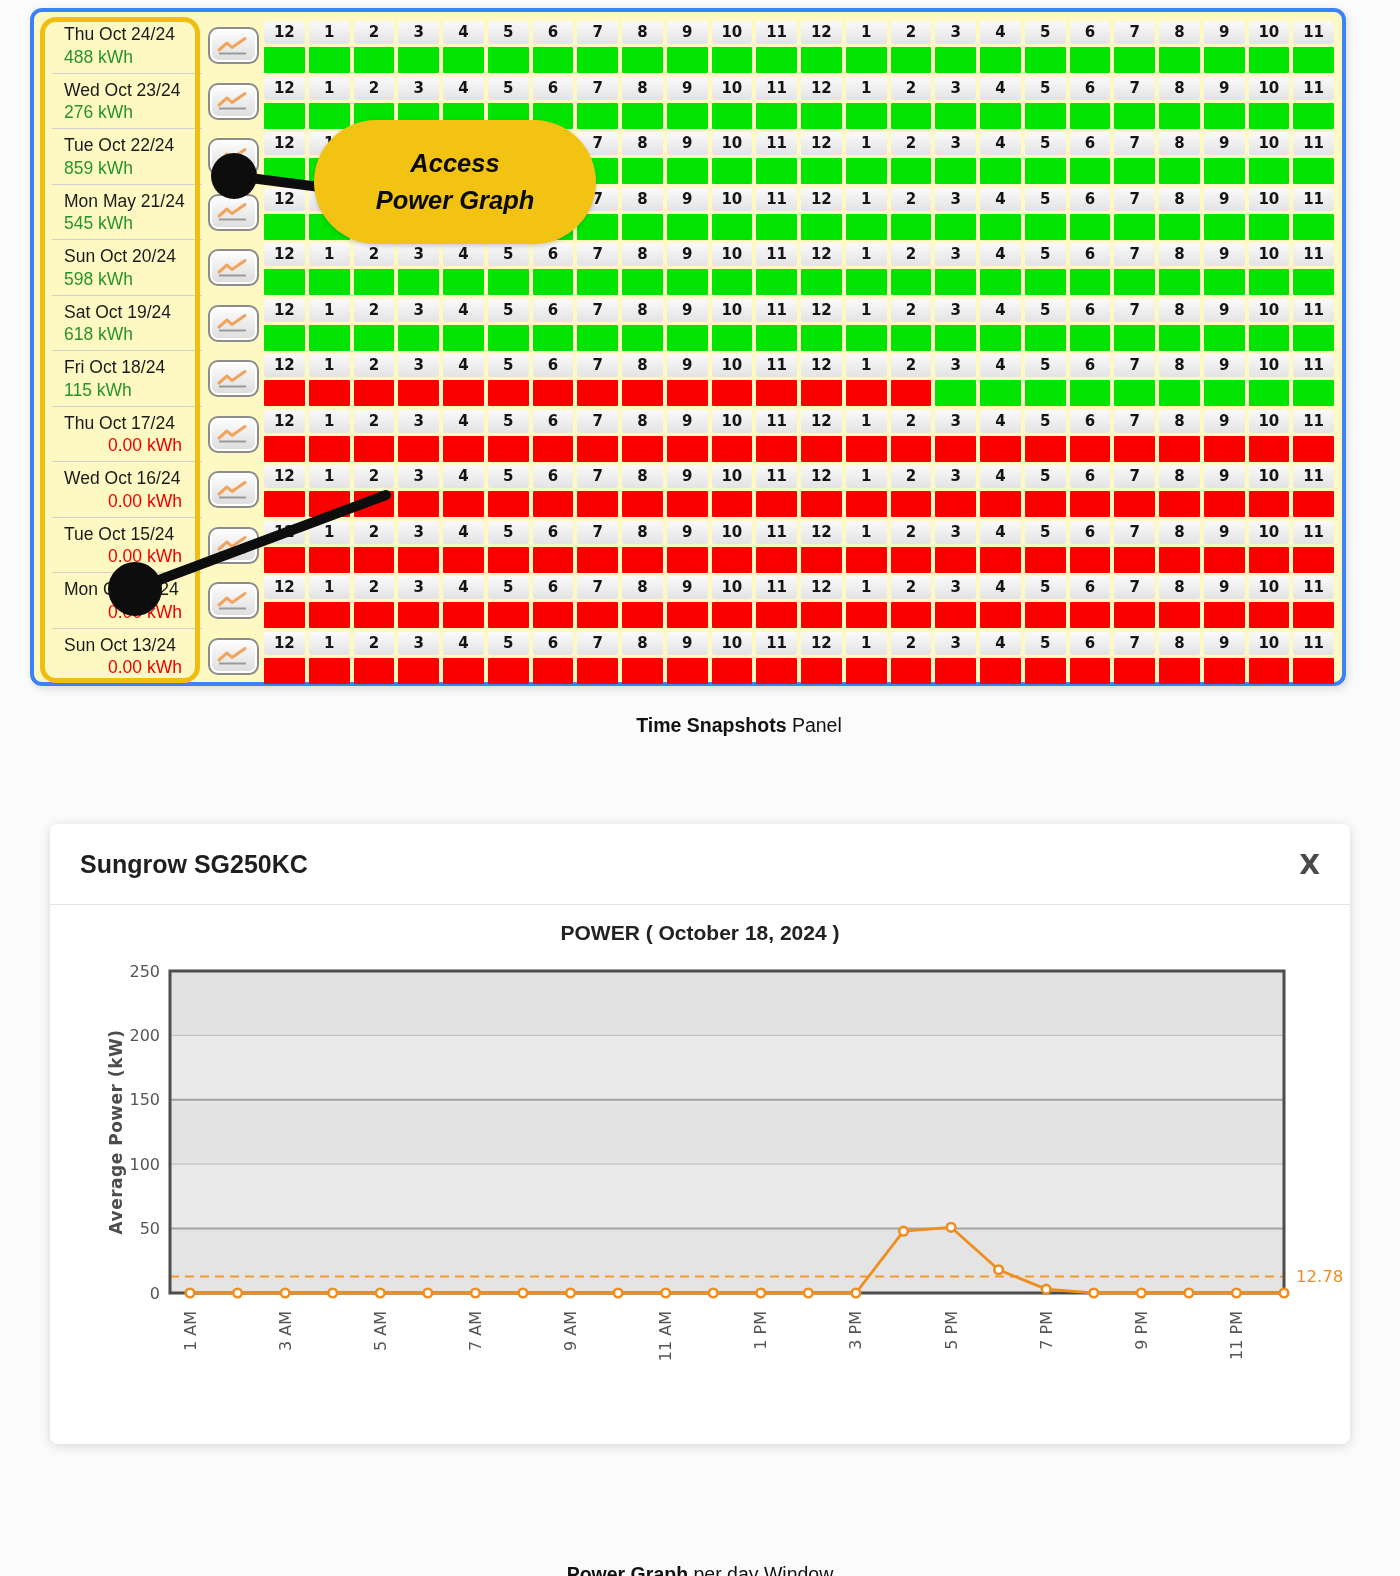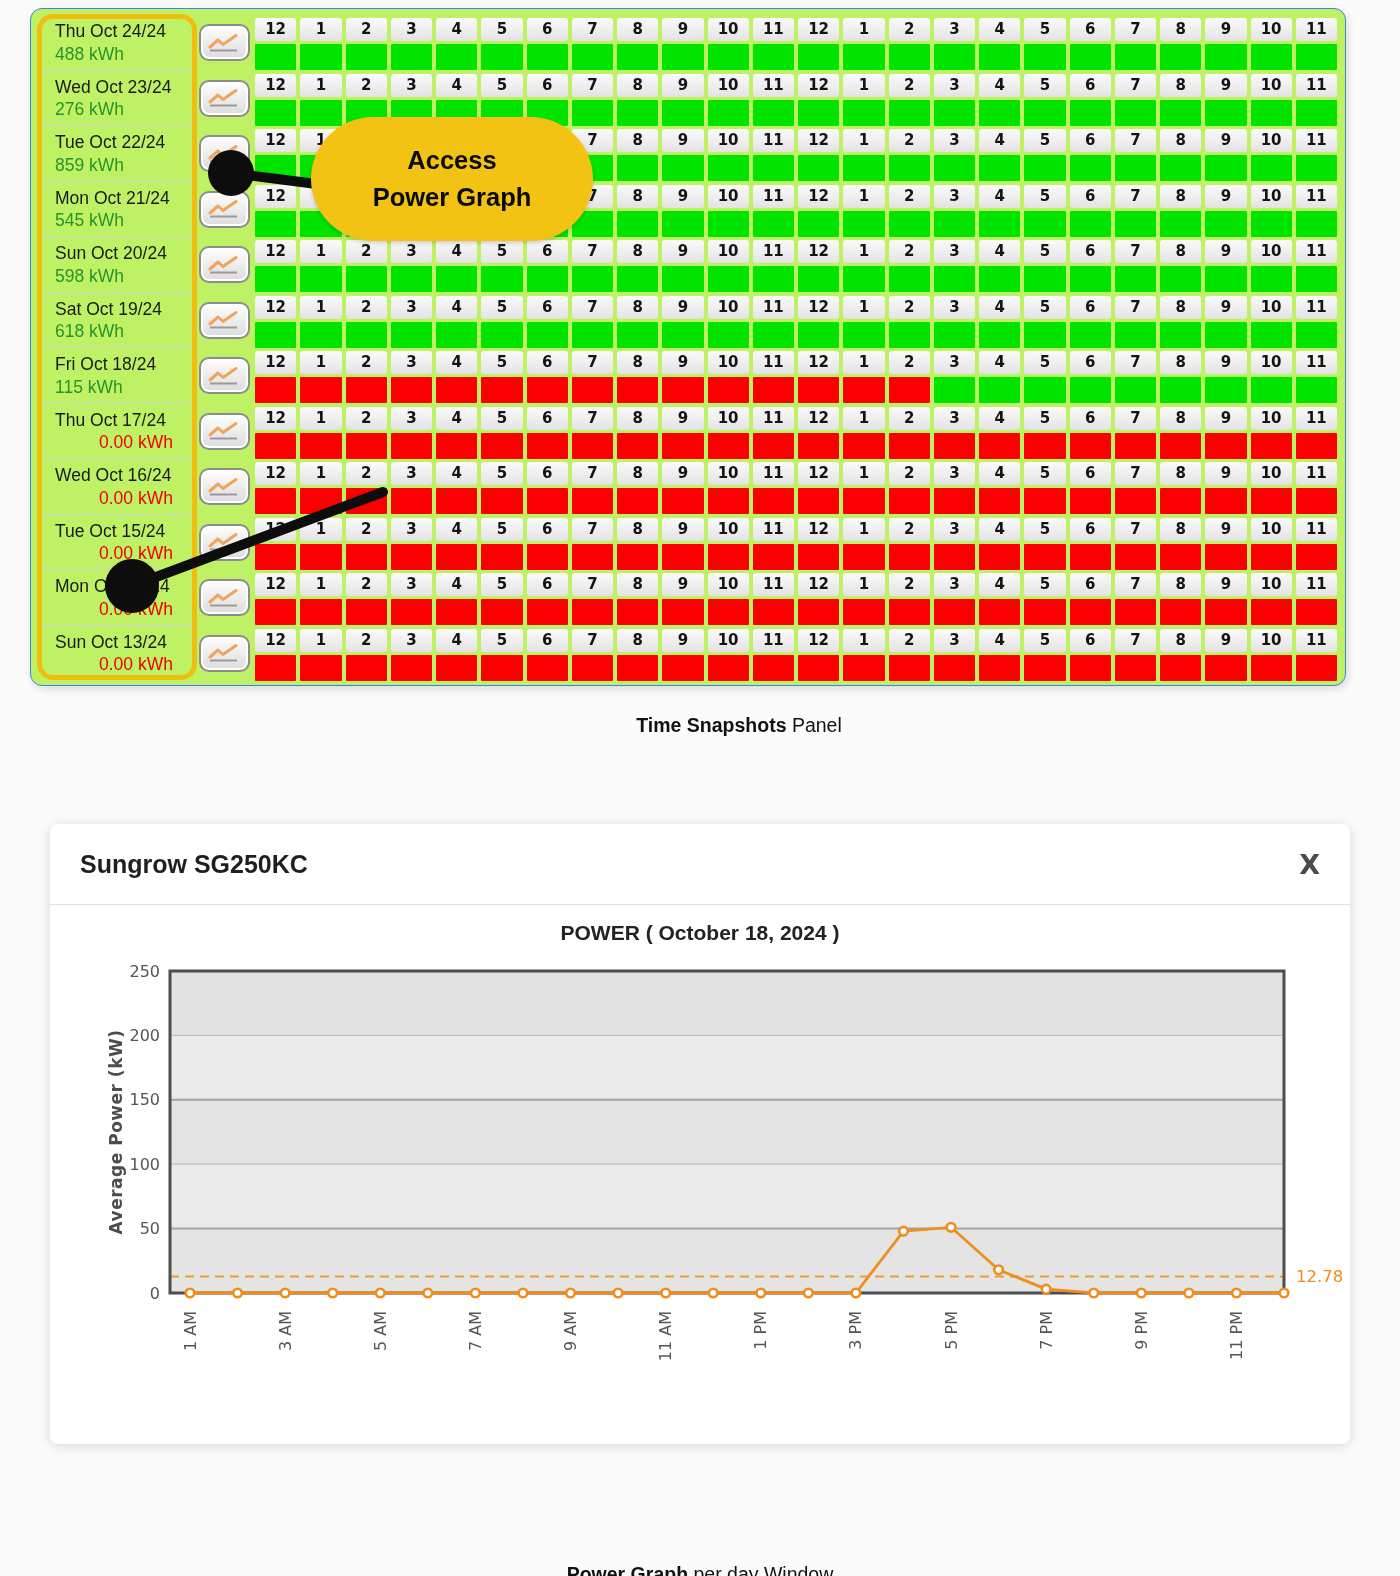--- a/index.html
+++ b/index.html
@@ -6,23 +6,23 @@
   body{
     width:1400px;height:1576px;position:relative;
     background:#fbfbfb;
     font-family:"Liberation Sans",sans-serif;
     overflow:hidden;
   }
 
   
   .panel{
     position:absolute;left:30px;top:8px;width:1316px;height:678px;
-    background:#bef264;border:1px solid #3b82f6;border-radius:12px;
+    background:#fef9c3;border:4px solid #3b82f6;border-radius:12px;
     box-shadow:2px 3px 8px rgba(0,0,0,.13);
-    box-sizing:border-box;padding:6px 8px 6px 12px;
+    box-sizing:border-box;padding:6px 8px 6px 18px;
   }
   .rows{position:relative;z-index:1;}
   .day-row{display:flex;height:55.5px;align-items:stretch;}
   .date-cell{width:150px;box-sizing:border-box;padding:5px 0 0 12px;border-bottom:1px solid #cfcfcf;}
   .day-row:last-child .date-cell{border-bottom:none;}
   .date-text{font-size:17.5px;color:#1a1a1a;line-height:1.3;white-space:nowrap;}
   .energy-text{font-size:17.5px;line-height:1.3;}
   .e-green{color:#289428;}
   .e-red{color:#f20000;margin-left:44px;}
   .icon-cell{width:62px;display:flex;align-items:center;justify-content:center;}
@@ -50,20 +50,21 @@
     position:absolute;left:6px;top:5px;width:160px;height:666px;
     border:5px solid #f0be10;border-radius:16px;box-sizing:border-box;
     pointer-events:none;z-index:4;
   }
   .connectors{position:absolute;left:0;top:0;z-index:5;pointer-events:none;}
   .callout{
     position:absolute;z-index:6;background:#f2c312;border-radius:64px;
     display:flex;flex-direction:column;align-items:center;justify-content:center;
     font-weight:bold;font-size:25.5px;color:#0a0a0a;text-align:center;line-height:1.45;
     box-shadow:0 2px 4px rgba(0,0,0,.18);
+    font-style:italic;
   }
   #callout-access{left:280px;top:108px;width:282px;height:124px;}
   #callout-powers{left:282px;top:396px;width:278px;height:130px;}
 
   
   .caption{position:absolute;left:0;width:100%;text-align:center;font-size:19.5px;color:#111;}
   #caption-panel{top:714px;margin-left:39px;}
   #caption-window{top:1563px;}
 
   
@@ -280,21 +281,21 @@
           <div class="hour-cell c-green"></div>
           <div class="hour-cell c-green"></div>
           <div class="hour-cell c-green"></div>
           <div class="hour-cell c-green"></div>
           <div class="hour-cell c-green"></div>
           <div class="hour-cell c-green"></div>
         </div>
       </div>
       <div class="day-row">
         <div class="date-cell">
-          <div class="date-text">Mon Oct 21/24</div>
+          <div class="date-text">Mon May 21/24</div>
           <div class="energy-text e-green">545 kWh</div>
         </div>
         <div class="icon-cell">
           <div class="graph-btn">
             <svg width="34" height="20" viewBox="0 0 34 20">
               <line x1="3" y1="17.5" x2="30" y2="17.5" stroke="#9a9a9a" stroke-width="2"></line>
               <polyline points="3,14 11,7 16,11.5 29,2.5" fill="none" stroke="#f2a35c" stroke-width="3" stroke-linecap="round" stroke-linejoin="round"></polyline>
             </svg>
           </div>
         </div>

